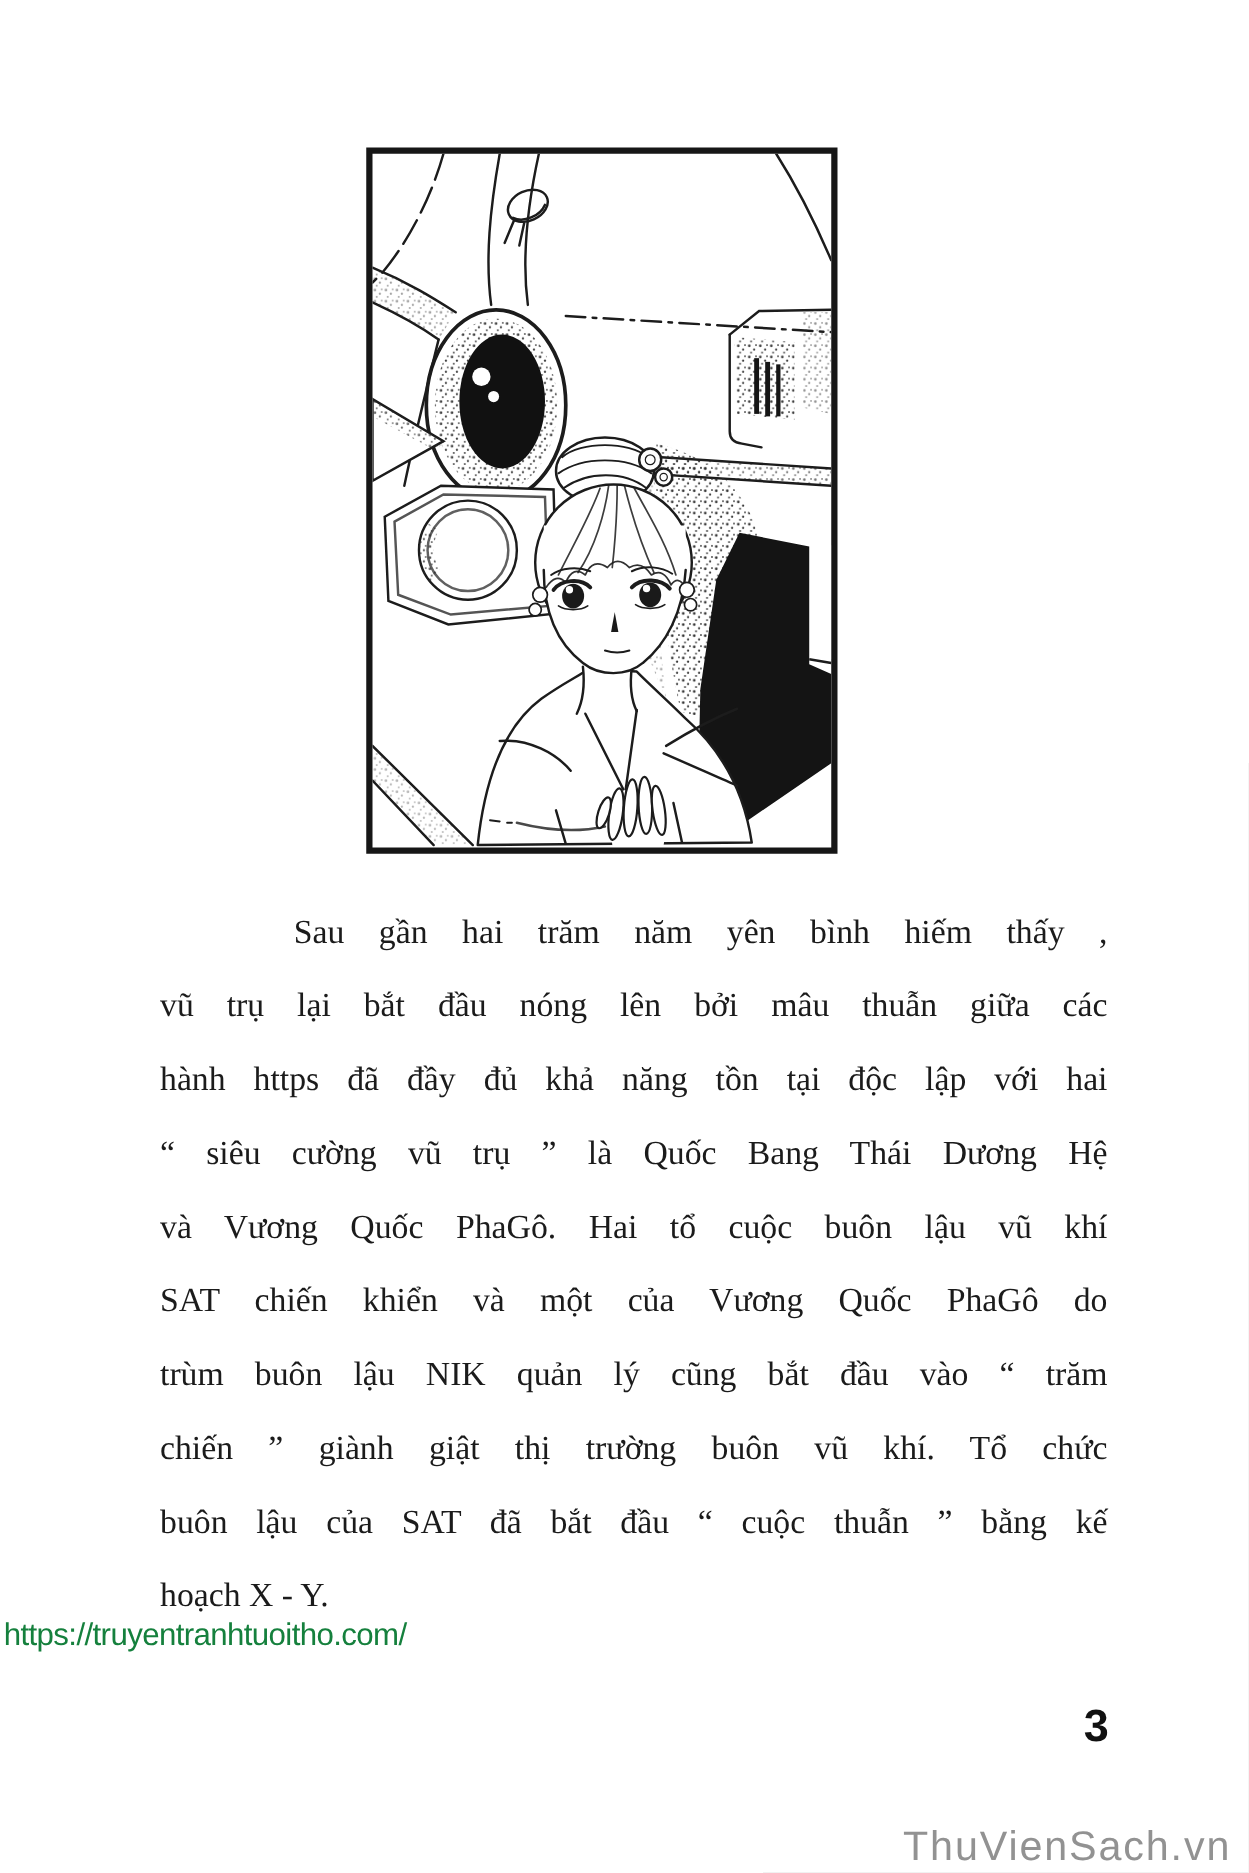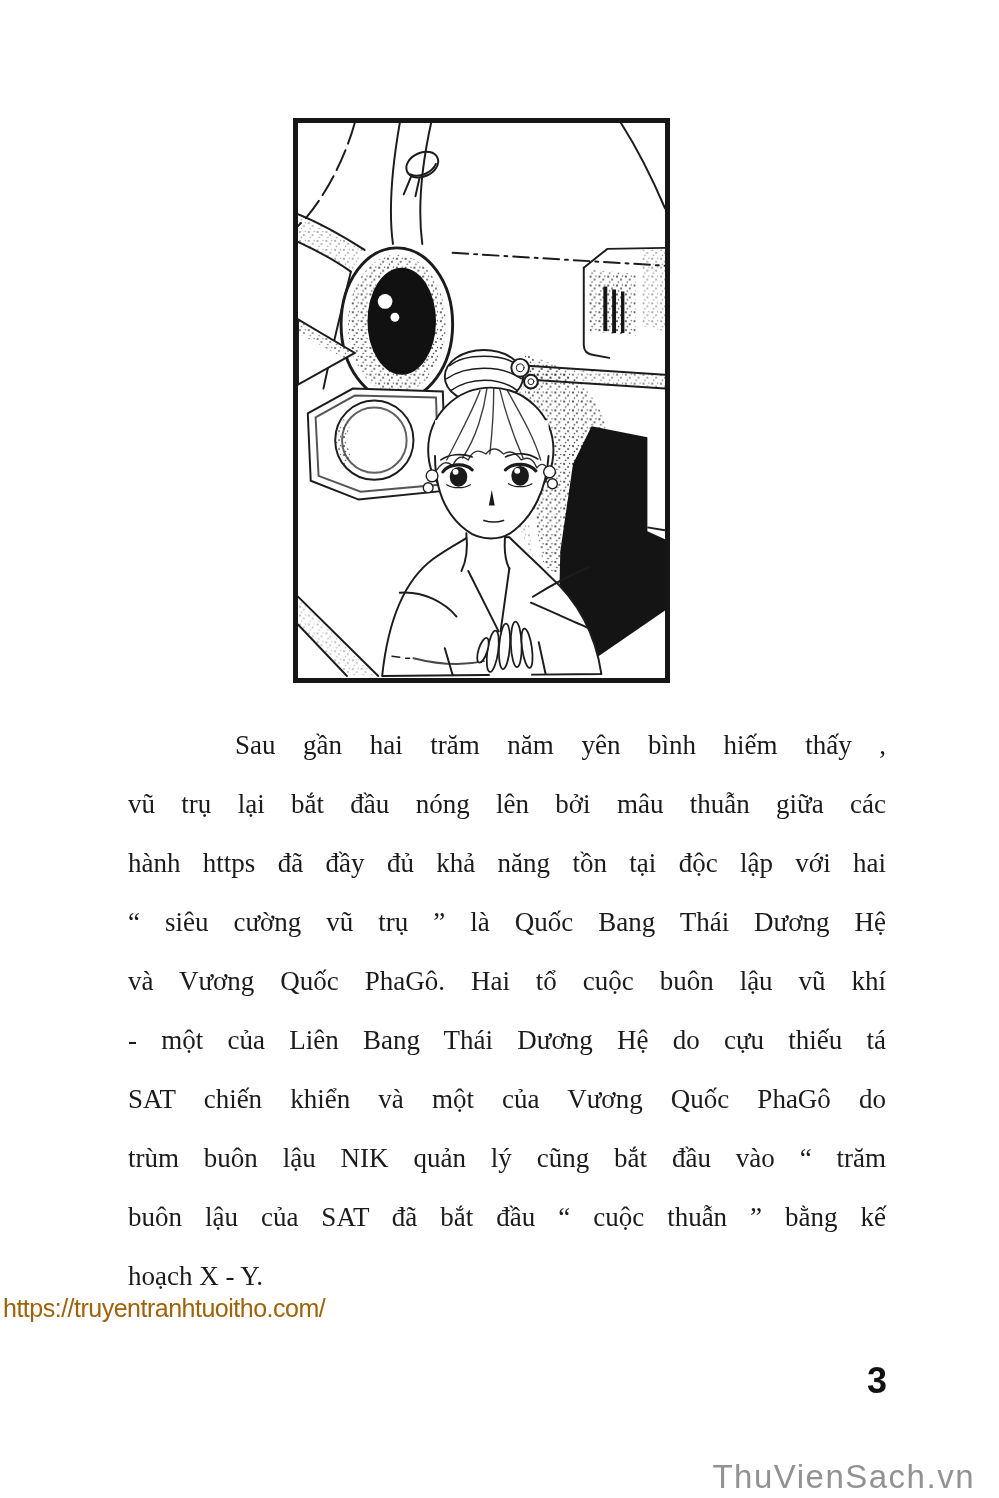--- a/index.html
+++ b/index.html
@@ -41,37 +41,37 @@
   .line.first{padding-left:107px;}
   .line.last{text-align-last:left;}
 
   
   .watermark{
     position:absolute;
     left:3px;top:1294px;
     font-family:"Liberation Sans","DejaVu Sans",sans-serif;
     font-size:25px;
     letter-spacing:-0.5px;
-    color:#a16207;
+    color:#15803d;
     z-index:5;
     text-align:right;
   }
   
   .page-number{
     position:absolute;
     left:867px;top:1360px;
     font-family:"Liberation Sans","DejaVu Sans",sans-serif;
     font-weight:bold;
     font-size:36px;
     color:#111111;
   }
   
   .site-logo{
     position:absolute;
-    right:24px;bottom:2px;
+    right:14px;bottom:2px;
     font-family:"Liberation Sans","DejaVu Sans",sans-serif;
     font-size:33px;
     letter-spacing:1.5px;
     color:#929292;
   }
 </style>
 </head>
 <body>
 
 <div class="page">
@@ -216,23 +216,23 @@
       </g>
     </svg>
   </div>
 
   <div class="story">
     <div class="line first">Sau gần hai trăm năm yên bình hiếm thấy ,</div>
     <div class="line">vũ trụ lại bắt đầu nóng lên bởi mâu thuẫn giữa các</div>
     <div class="line">hành https đã đầy đủ khả năng tồn tại độc lập với hai</div>
     <div class="line">“ siêu cường vũ trụ ” là Quốc Bang Thái Dương Hệ</div>
     <div class="line">và Vương Quốc PhaGô. Hai tổ cuộc buôn lậu vũ khí</div>
-    <div class="line">- một của Liên Bang Thái Dương Hệ do cựu thiếu tá</div>
     <div class="line">SAT chiến khiển và một của Vương Quốc PhaGô do</div>
     <div class="line">trùm buôn lậu NIK quản lý cũng bắt đầu vào “ trăm</div>
+    <div class="line">chiến ” giành giật thị trường buôn vũ khí. Tổ chức</div>
     <div class="line">buôn lậu của SAT đã bắt đầu “ cuộc thuẫn ” bằng kế</div>
     <div class="line last">hoạch X - Y.</div>
   </div>
 
   <div class="watermark">https://truyentranhtuoitho.com/</div>
 
   <div class="page-number">3</div>
 
   <div class="site-logo">ThuVienSach.vn</div>
 

